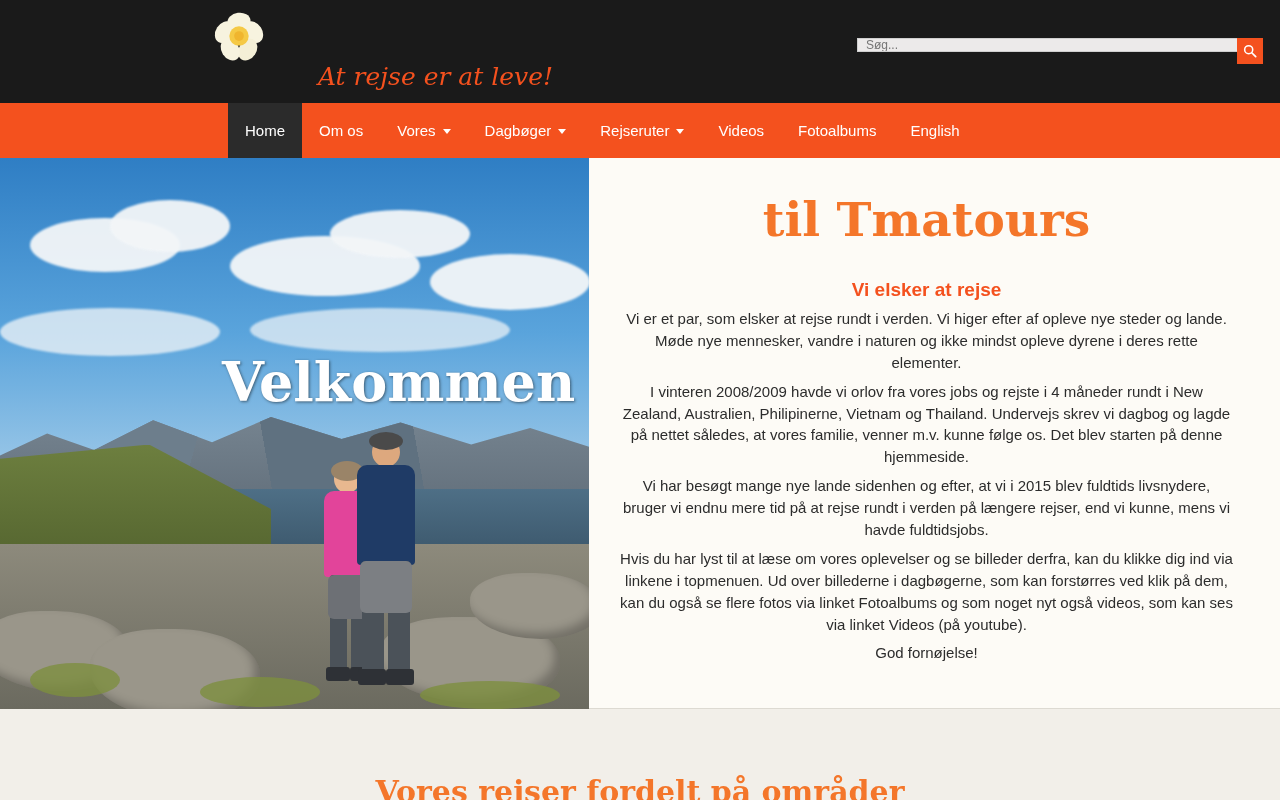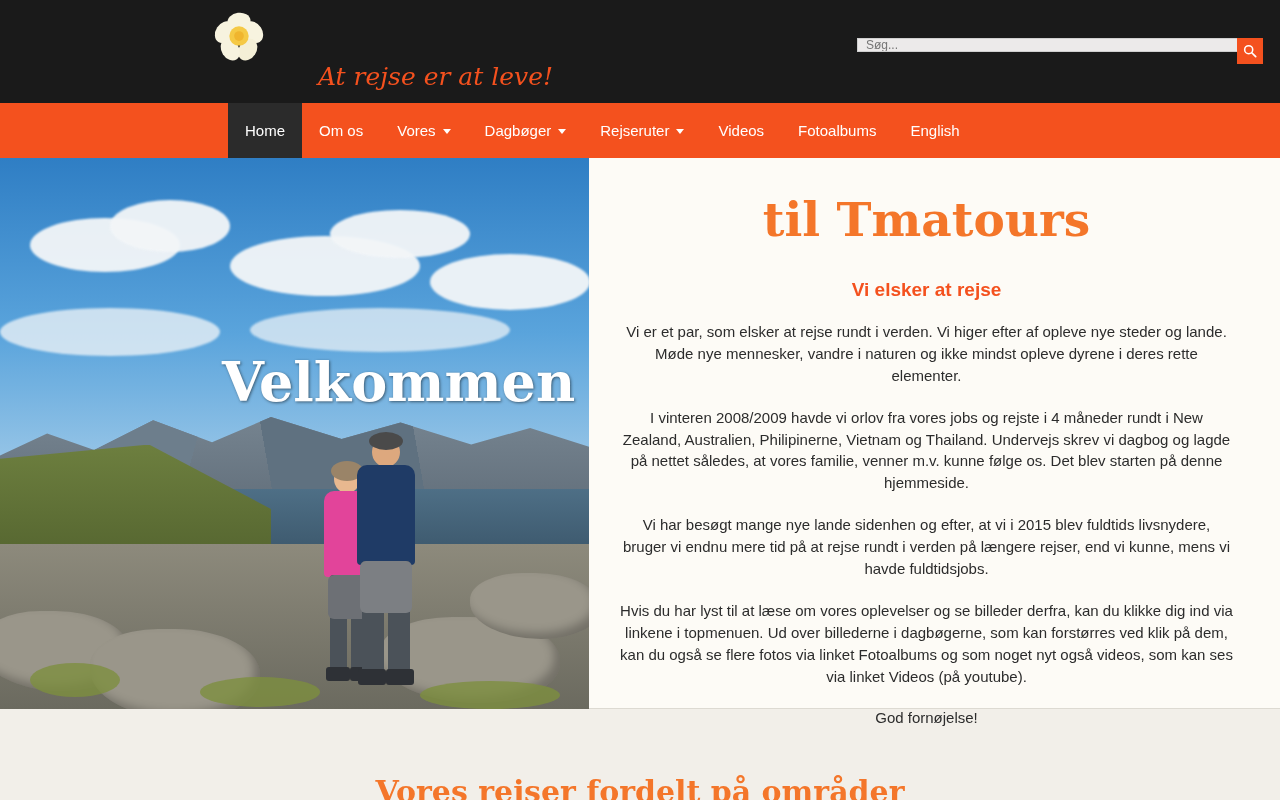--- a/index.html
+++ b/index.html
@@ -188,21 +188,21 @@
     line-height: 1;
     padding-top: 4px;
   }
   .subtitle {
     margin: 36px 0 0 0;
     color: #f4511e;
     font-size: 19px;
     font-weight: bold;
   }
   .para {
-    margin: 20px auto 0 auto;
+    margin: 7px auto 0 auto;
     max-width: 650px;
     font-size: 15px;
     line-height: 1.46;
     color: #2c2c2c;
   }
 
   
   .below {
     height: 90px;
     background: #f2efe9;

